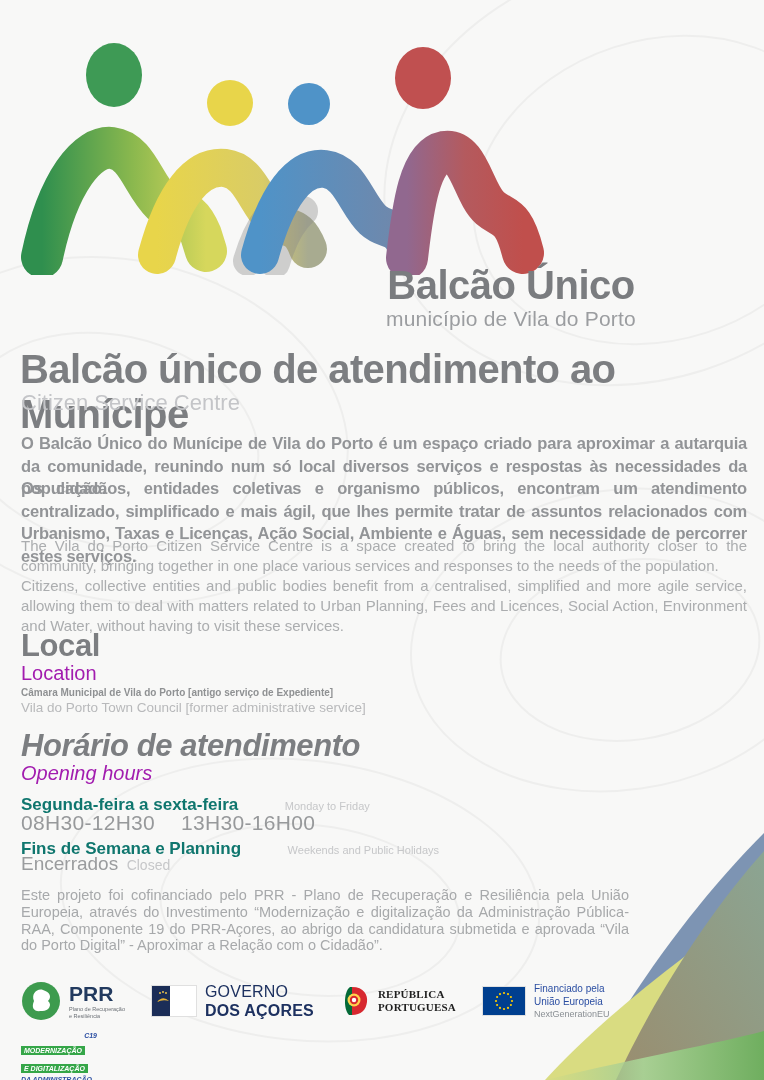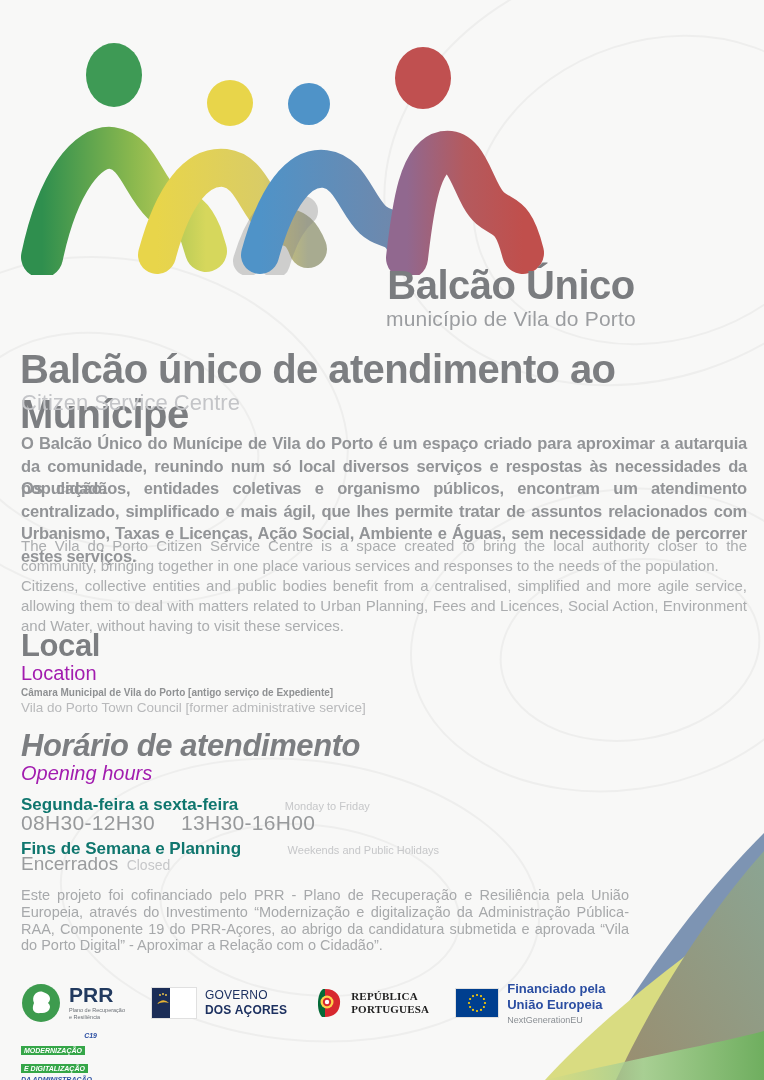--- a/index.html
+++ b/index.html
@@ -41,24 +41,24 @@
   .closed-pt{font-size:19px;color:#9a9c9e;}
   .closed-en{font-size:14px;color:#c6c7c9;margin-left:4px;}
   
   .funding{left:21px;top:887px;width:608px;font-size:14.5px;line-height:16.8px;
            color:#a7a9ab;text-align:justify;}
   
   .logos{left:21px;top:981px;display:flex;align-items:center;gap:26px;}
   .plogo{display:flex;align-items:center;gap:8px;}
   .prr-text-acronym{font-size:21px;font-weight:800;color:#223a5f;line-height:1;}
   .prr-tagline{font-size:5.5px;color:#6a6f75;line-height:1.25;margin-top:2px;}
-  .gov-text,.rep-text{font-size:12px;color:#1d3160;line-height:1.2;letter-spacing:0.2px;}
+  .gov-text,.rep-text{font-size:16px;color:#1d3160;line-height:1.2;letter-spacing:0.2px;}
   .gov-text .b{font-weight:bold;}
   .rep-text{font-family:"Liberation Serif",serif;font-weight:bold;color:#1f1f1f;font-size:11px;}
-  .eu-text1{font-size:13px;font-weight:bold;color:#2b4ea2;line-height:1.25;}
+  .eu-text1{font-size:10px;font-weight:normal;color:#2b4ea2;line-height:1.25;}
   .eu-text2{font-size:9px;color:#8a8f94;margin-top:1px;}
   .flag-box{border:1px solid #e0e0e0;}
   
   .badge{left:21px;top:1032px;width:100px;font-style:italic;}
   .badge-c19{text-align:right;font-size:7px;font-weight:bold;color:#2b4ea2;width:76px;}
   .chip{display:inline-block;background:#35a648;color:#ffffff;font-size:7px;font-weight:bold;
         padding:1px 3px;margin-top:1px;}
   .badge-blue{font-size:7px;font-weight:bold;color:#2b4ea2;margin-top:1px;}
 </style>
 </head>

